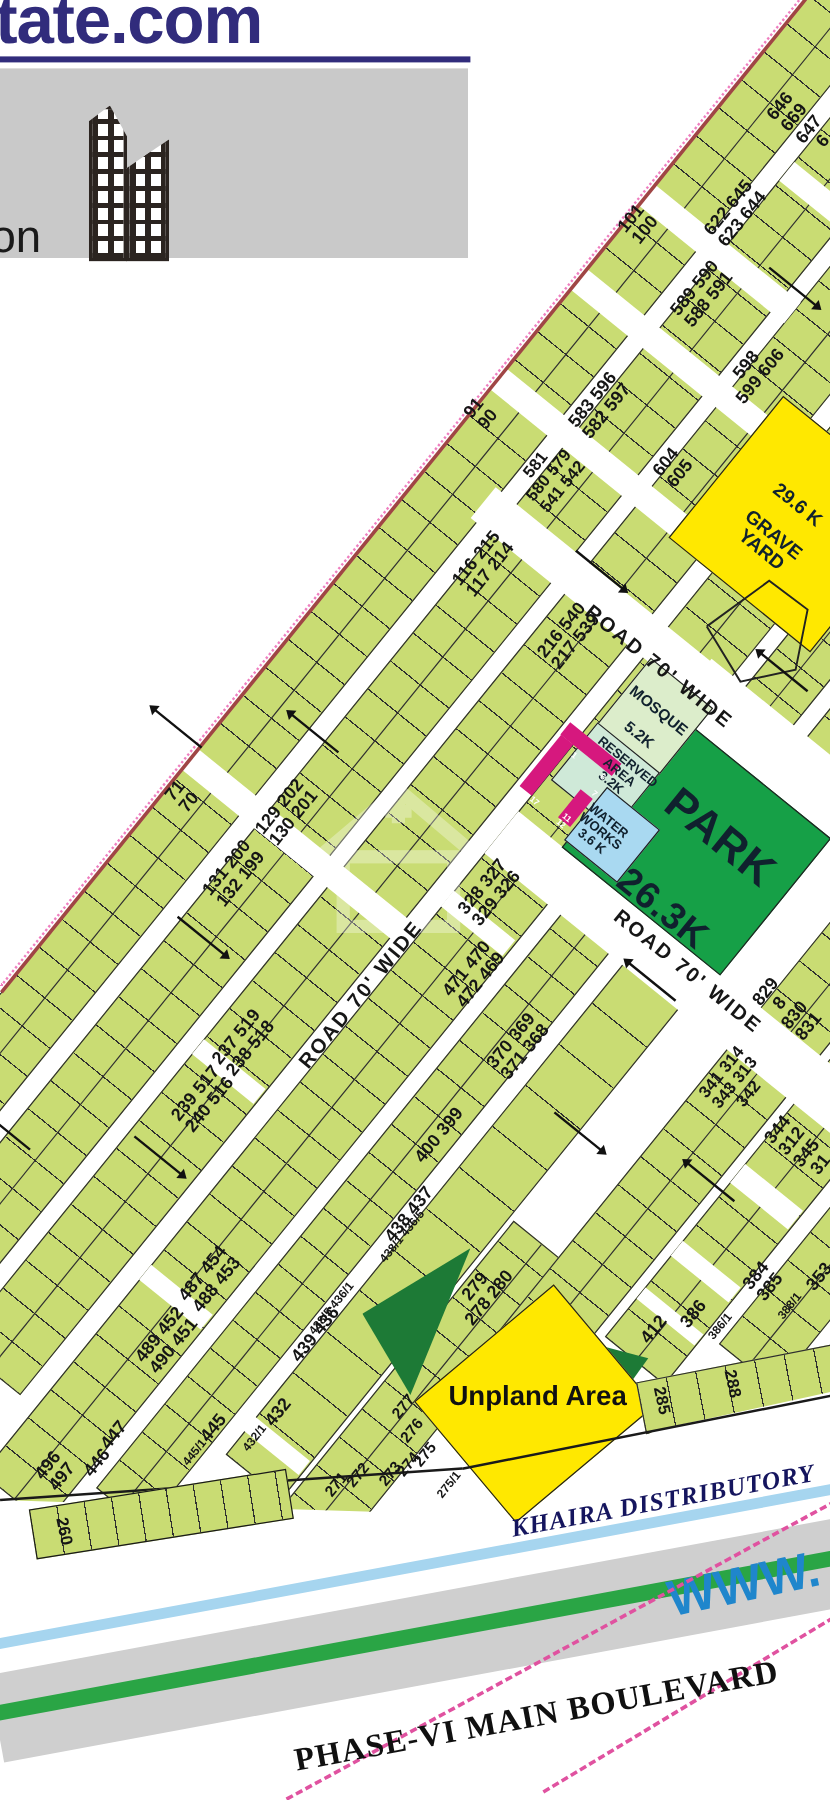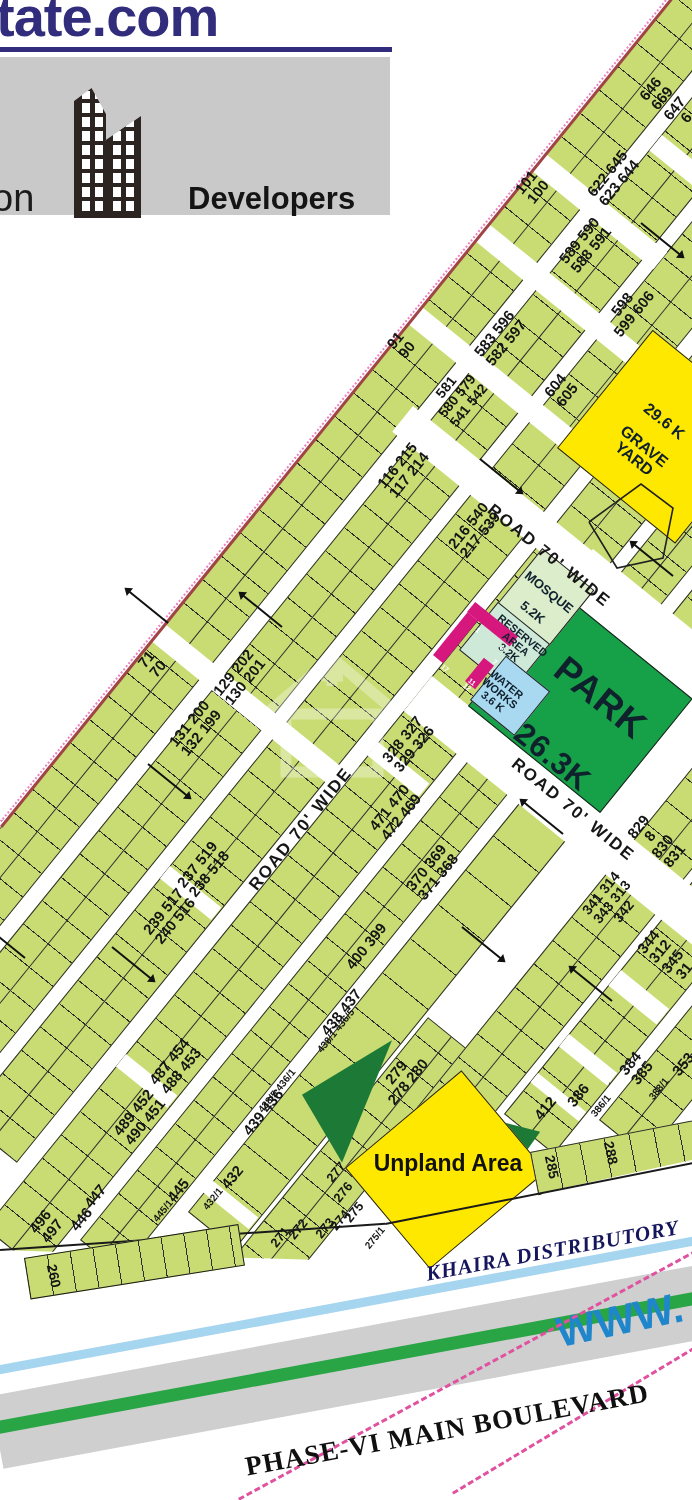--- a/index.html
+++ b/index.html
@@ -260,15 +260,14 @@
 
 <div id="header">
   <div id="title">tate.com</div>
   <div class="bar"></div>
   <div id="graypanel">
     <div id="partialword">on</div>
     <div style="position:absolute;left:74px;top:15px;width:70px;height:143px;">
       <div class="bld" style="left:0;top:16px;width:26px;height:124px;clip-path:polygon(0 10%,55% 0,100% 20%,100% 100%,0 100%);"></div>
       <div class="bld" style="left:31px;top:44px;width:30px;height:96px;clip-path:polygon(0 24%,100% 0,100% 100%,0 100%);"></div>
     </div>
-    <div id="devlabel">Developers</div>
   </div>
 </div>
 
 </body></html>

